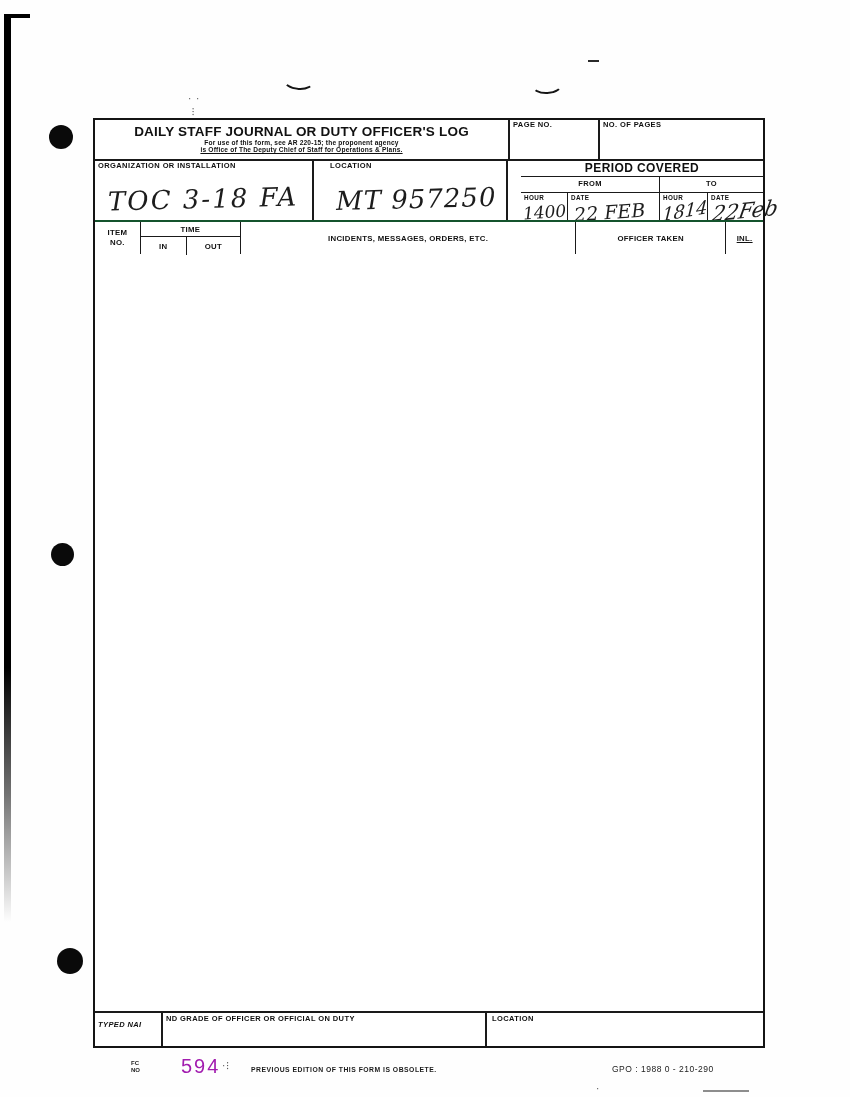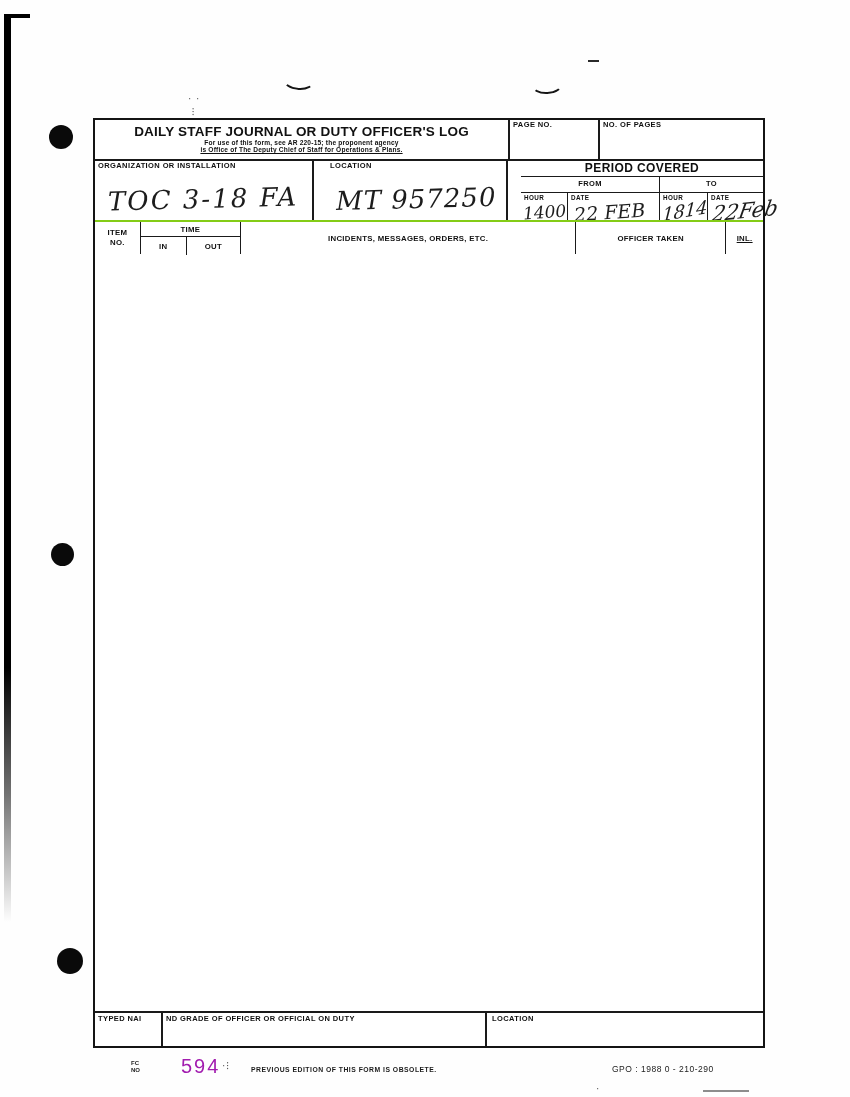--- a/index.html
+++ b/index.html
@@ -25,21 +25,21 @@
   
   .sec-title{top:0;height:39px;}
   .title-main{font-weight:bold;font-size:13.5px;letter-spacing:.2px;line-height:1;}
   .title-sub{font-weight:bold;font-size:6.6px;letter-spacing:.2px;line-height:1.15;}
   .title-sub.u{text-decoration:underline;}
   .sec-org{top:39px;height:61px;border-top:2px solid #1a1a1a;gap:13px;}
   .pc-head{height:15px;border-bottom:1.6px solid #1a1a1a;}
   .pc-fromto{height:15px;border-bottom:1.6px solid #1a1a1a;display:flex;}
   .pc-vals{display:flex;height:29px;}
   
-  .sec-thead{top:100px;height:34px;border-top:2px solid #84cc16;}
+  .sec-thead{top:100px;height:34px;border-top:2px solid #14532d;}
   .th{font-weight:bold;font-size:7.8px;letter-spacing:.3px;}
   .time-top{height:14px;border-bottom:1.6px solid #1a1a1a;}
   .time-bottom{display:flex;height:18px;}
   
   .tbody{position:absolute;left:0;right:0;top:134px;bottom:35px;display:flex;flex-direction:column;}
   .c-item{width:46px;}
   .c-inc{width:337px;}.c-act{width:151px;}.c-inl{width:37px;border-right:none;text-decoration:underline;}
   
   .hw{font-family:"DejaVu Serif",serif;font-style:italic;color:#1c1c1c;}
   .hw-big{font-size:26px;letter-spacing:2px;transform:rotate(-1.5deg);}
@@ -143,21 +143,21 @@
     </div>
     <div class="cell c-inc center th">INCIDENTS, MESSAGES, ORDERS, ETC.</div>
     <div class="cell c-act center th">OFFICER TAKEN</div>
     <div class="cell c-inl center th">INL.</div>
   </div>
 
   <div class="tbody" id="tbody"></div>
 
   <div class="sec sec-footer">
     <div class="cell f-typed" style="border-right-width:2px;">
-      <span class="lbl" style="position:absolute;top:2px;left:3px;">TYPED NAI</span>
+      <span class="lbl" style="position:absolute;top:8px;left:3px;font-style:italic;">TYPED NAI</span>
       <div class="typed-divider"></div>
       <span class="lbl" style="position:absolute;top:2px;left:71px;">ND GRADE OF OFFICER OR OFFICIAL ON DUTY</span>
     </div>
     <div class="cell f-sig">
       <span class="lbl" style="position:absolute;top:2px;left:5px;">LOCATION</span>
     </div>
   </div>
 </div>
 
 <div class="abs da-line">

